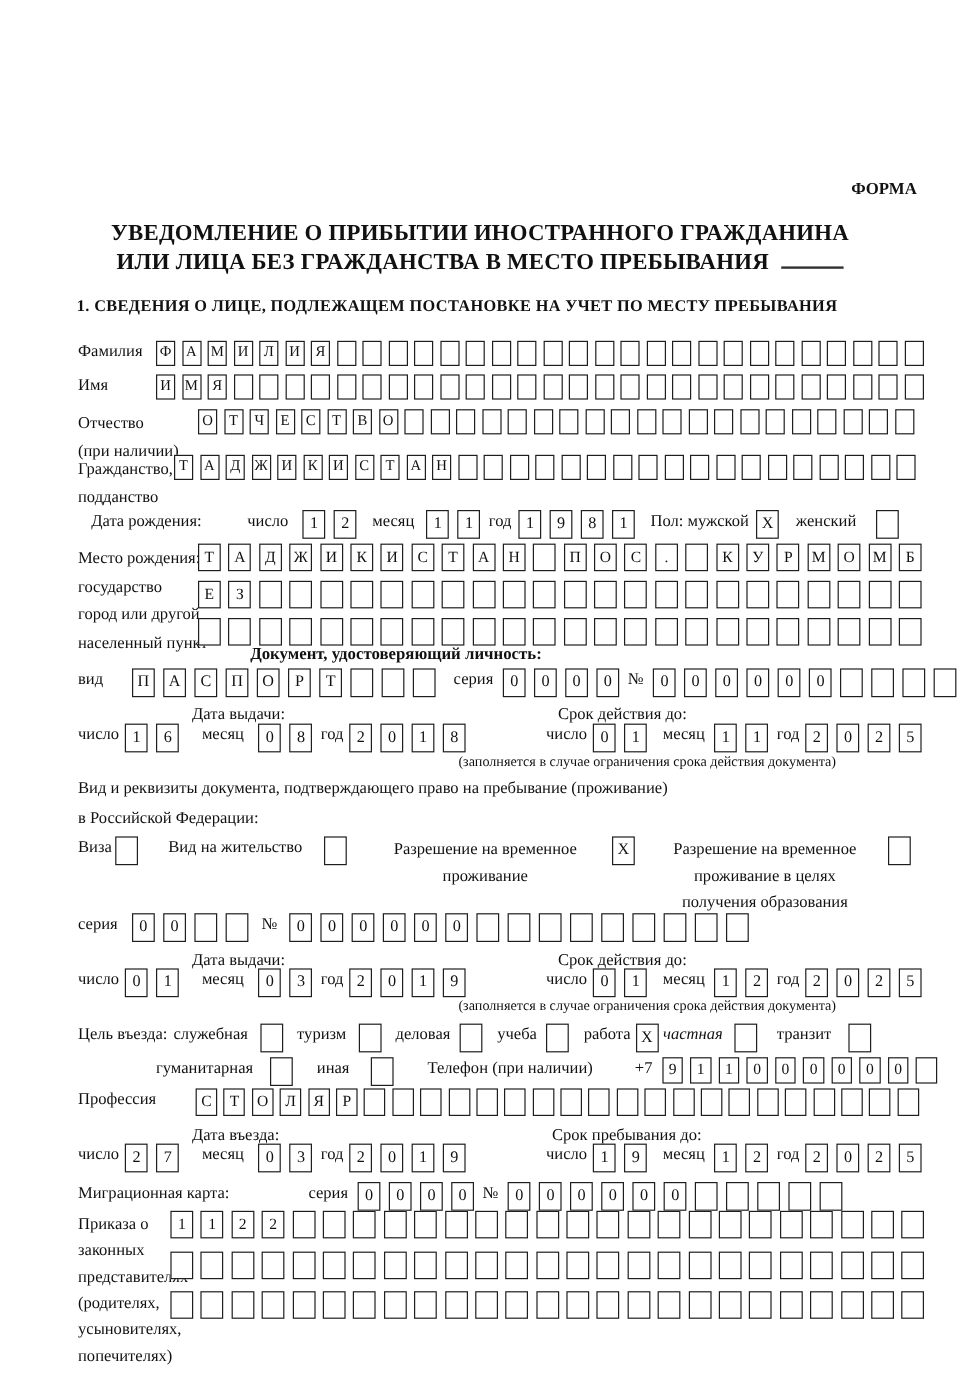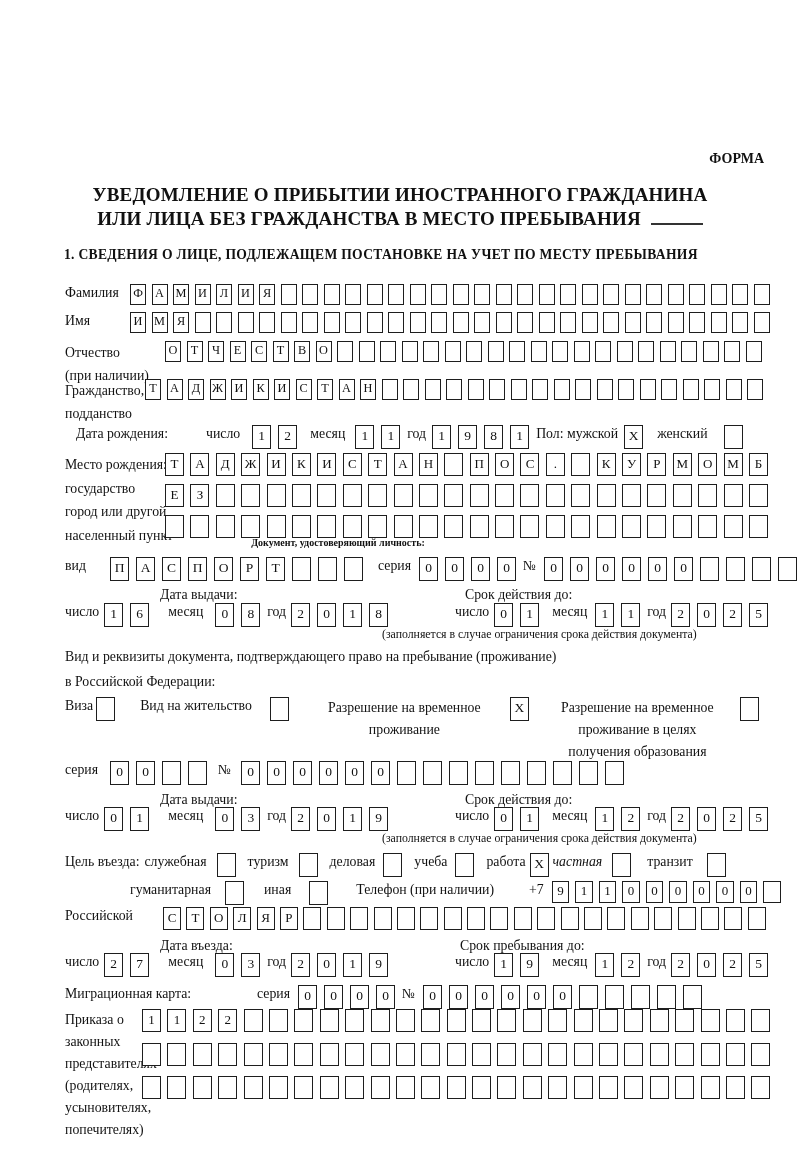--- a/index.html
+++ b/index.html
@@ -200,21 +200,21 @@
         <span class="bx">1</span>
         <span class="bx">1</span>
       </span>
     <span class="t">год</span>
     <span class="boxes bd" style="margin-left:6px;">
         <span class="bx">1</span>
         <span class="bx">9</span>
         <span class="bx">8</span>
         <span class="bx">1</span>
       </span>
-    <span class="t" style="">Пол: мужской</span>
+    <span class="t" style="margin-left:6px;">Пол: мужской</span>
     <span class="boxes cb" style="margin-left:6px;">
         <span class="bx">X</span>
       </span>
     <span class="t" style="margin-left:14px;">женский</span>
     <span class="boxes cb" style="margin-left:16px;">
         <span class="bx"></span>
       </span>
   </div>
 
   <div class="abs t stack" style="left:65px;top:453px;">
@@ -295,21 +295,21 @@
       <span class="bx"></span>
       <span class="bx"></span>
       <span class="bx"></span>
       <span class="bx"></span>
       <span class="bx"></span>
       <span class="bx"></span>
       <span class="bx"></span>
       <span class="bx"></span>
     </div>
 
-  <div class="abs ctr t b" style="left:16px;top:537px;width:644px;font-size:10px;">Документ, удостоверяющий личность:</div>
+  <div class="abs ctr t b" style="left:8px;top:537px;width:644px;font-size:14px;">Документ, удостоверяющий личность:</div>
   <div class="abs row" style="left:65px;top:557px;">
     <span class="t lbl" style="width:45px;">вид</span>
     <span class="boxes bd">
         <span class="bx">П</span>
         <span class="bx">А</span>
         <span class="bx">С</span>
         <span class="bx">П</span>
         <span class="bx">О</span>
         <span class="bx">Р</span>
         <span class="bx">Т</span>
@@ -530,21 +530,21 @@
         <span class="bx">0</span>
         <span class="bx">0</span>
         <span class="bx">0</span>
         <span class="bx">0</span>
         <span class="bx">0</span>
         <span class="bx"></span>
       </span>
   </div>
 
   <div class="abs row" style="left:65px;top:907px;">
-    <span class="t lbl" style="width:98px;">Российской</span>
+    <span class="t lbl" style="width:98px;">Профессия</span>
     <span class="boxes bf">
         <span class="bx">С</span>
         <span class="bx">Т</span>
         <span class="bx">О</span>
         <span class="bx">Л</span>
         <span class="bx">Я</span>
         <span class="bx">Р</span>
         <span class="bx"></span>
         <span class="bx"></span>
         <span class="bx"></span>

